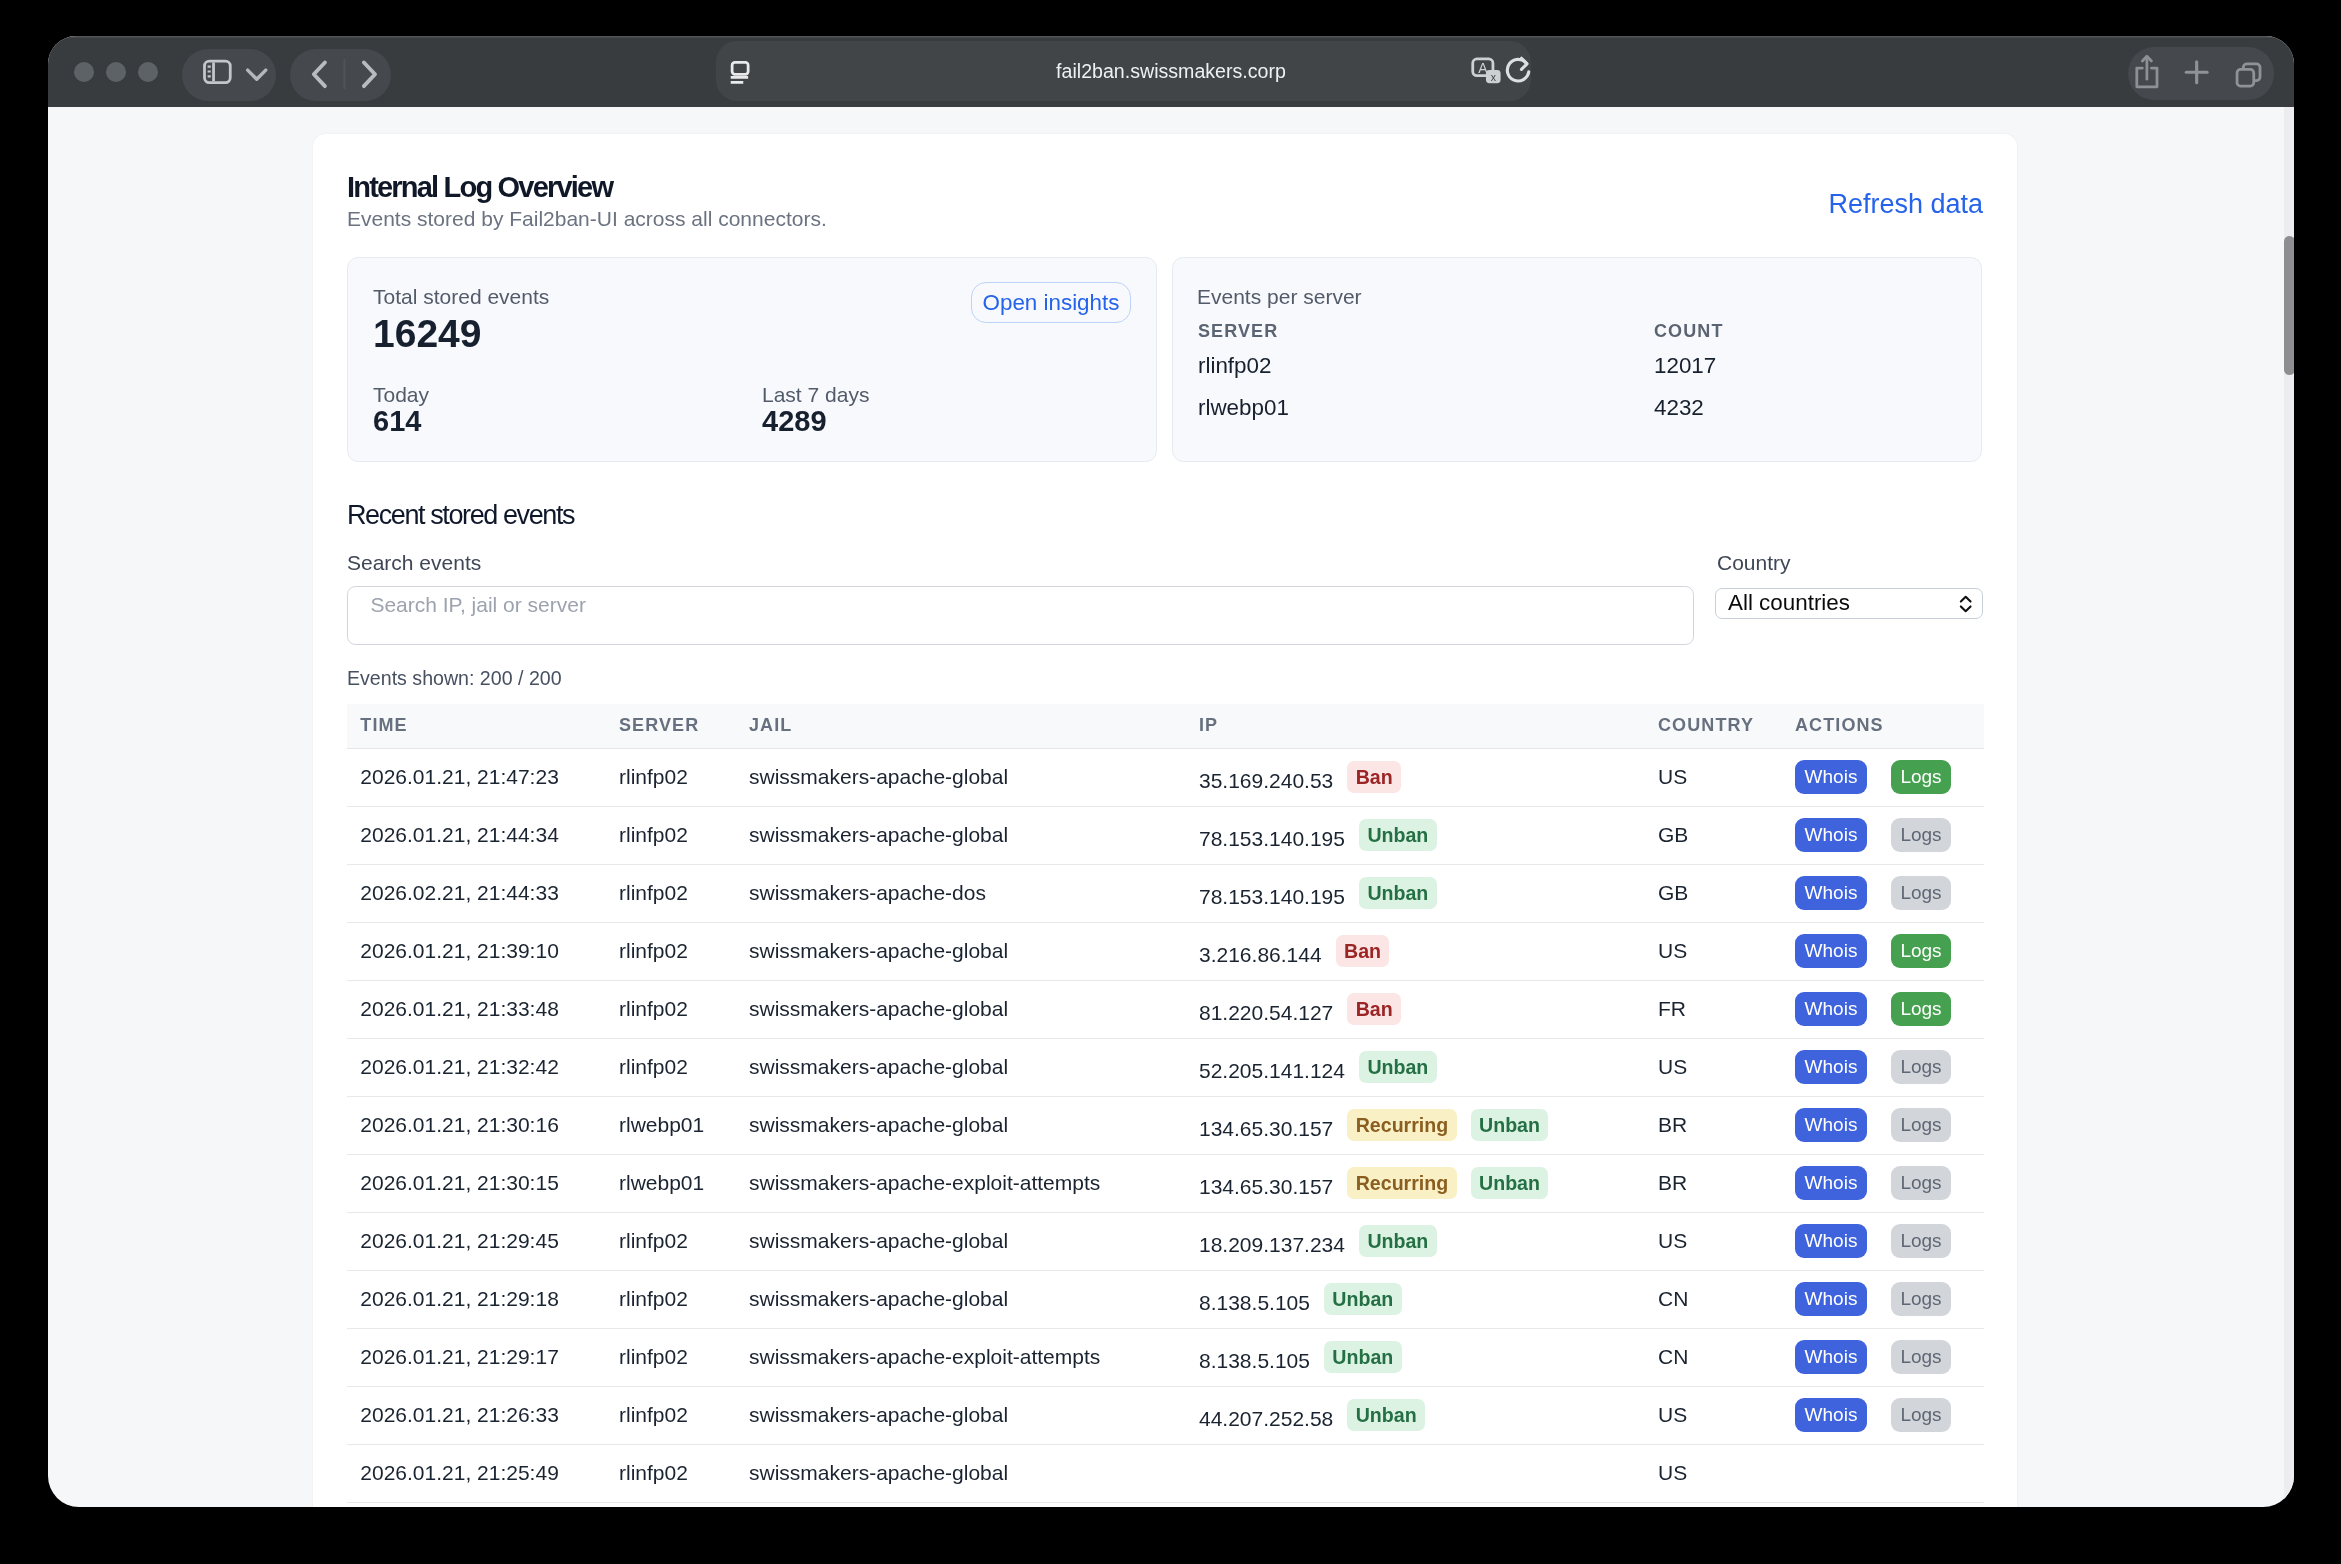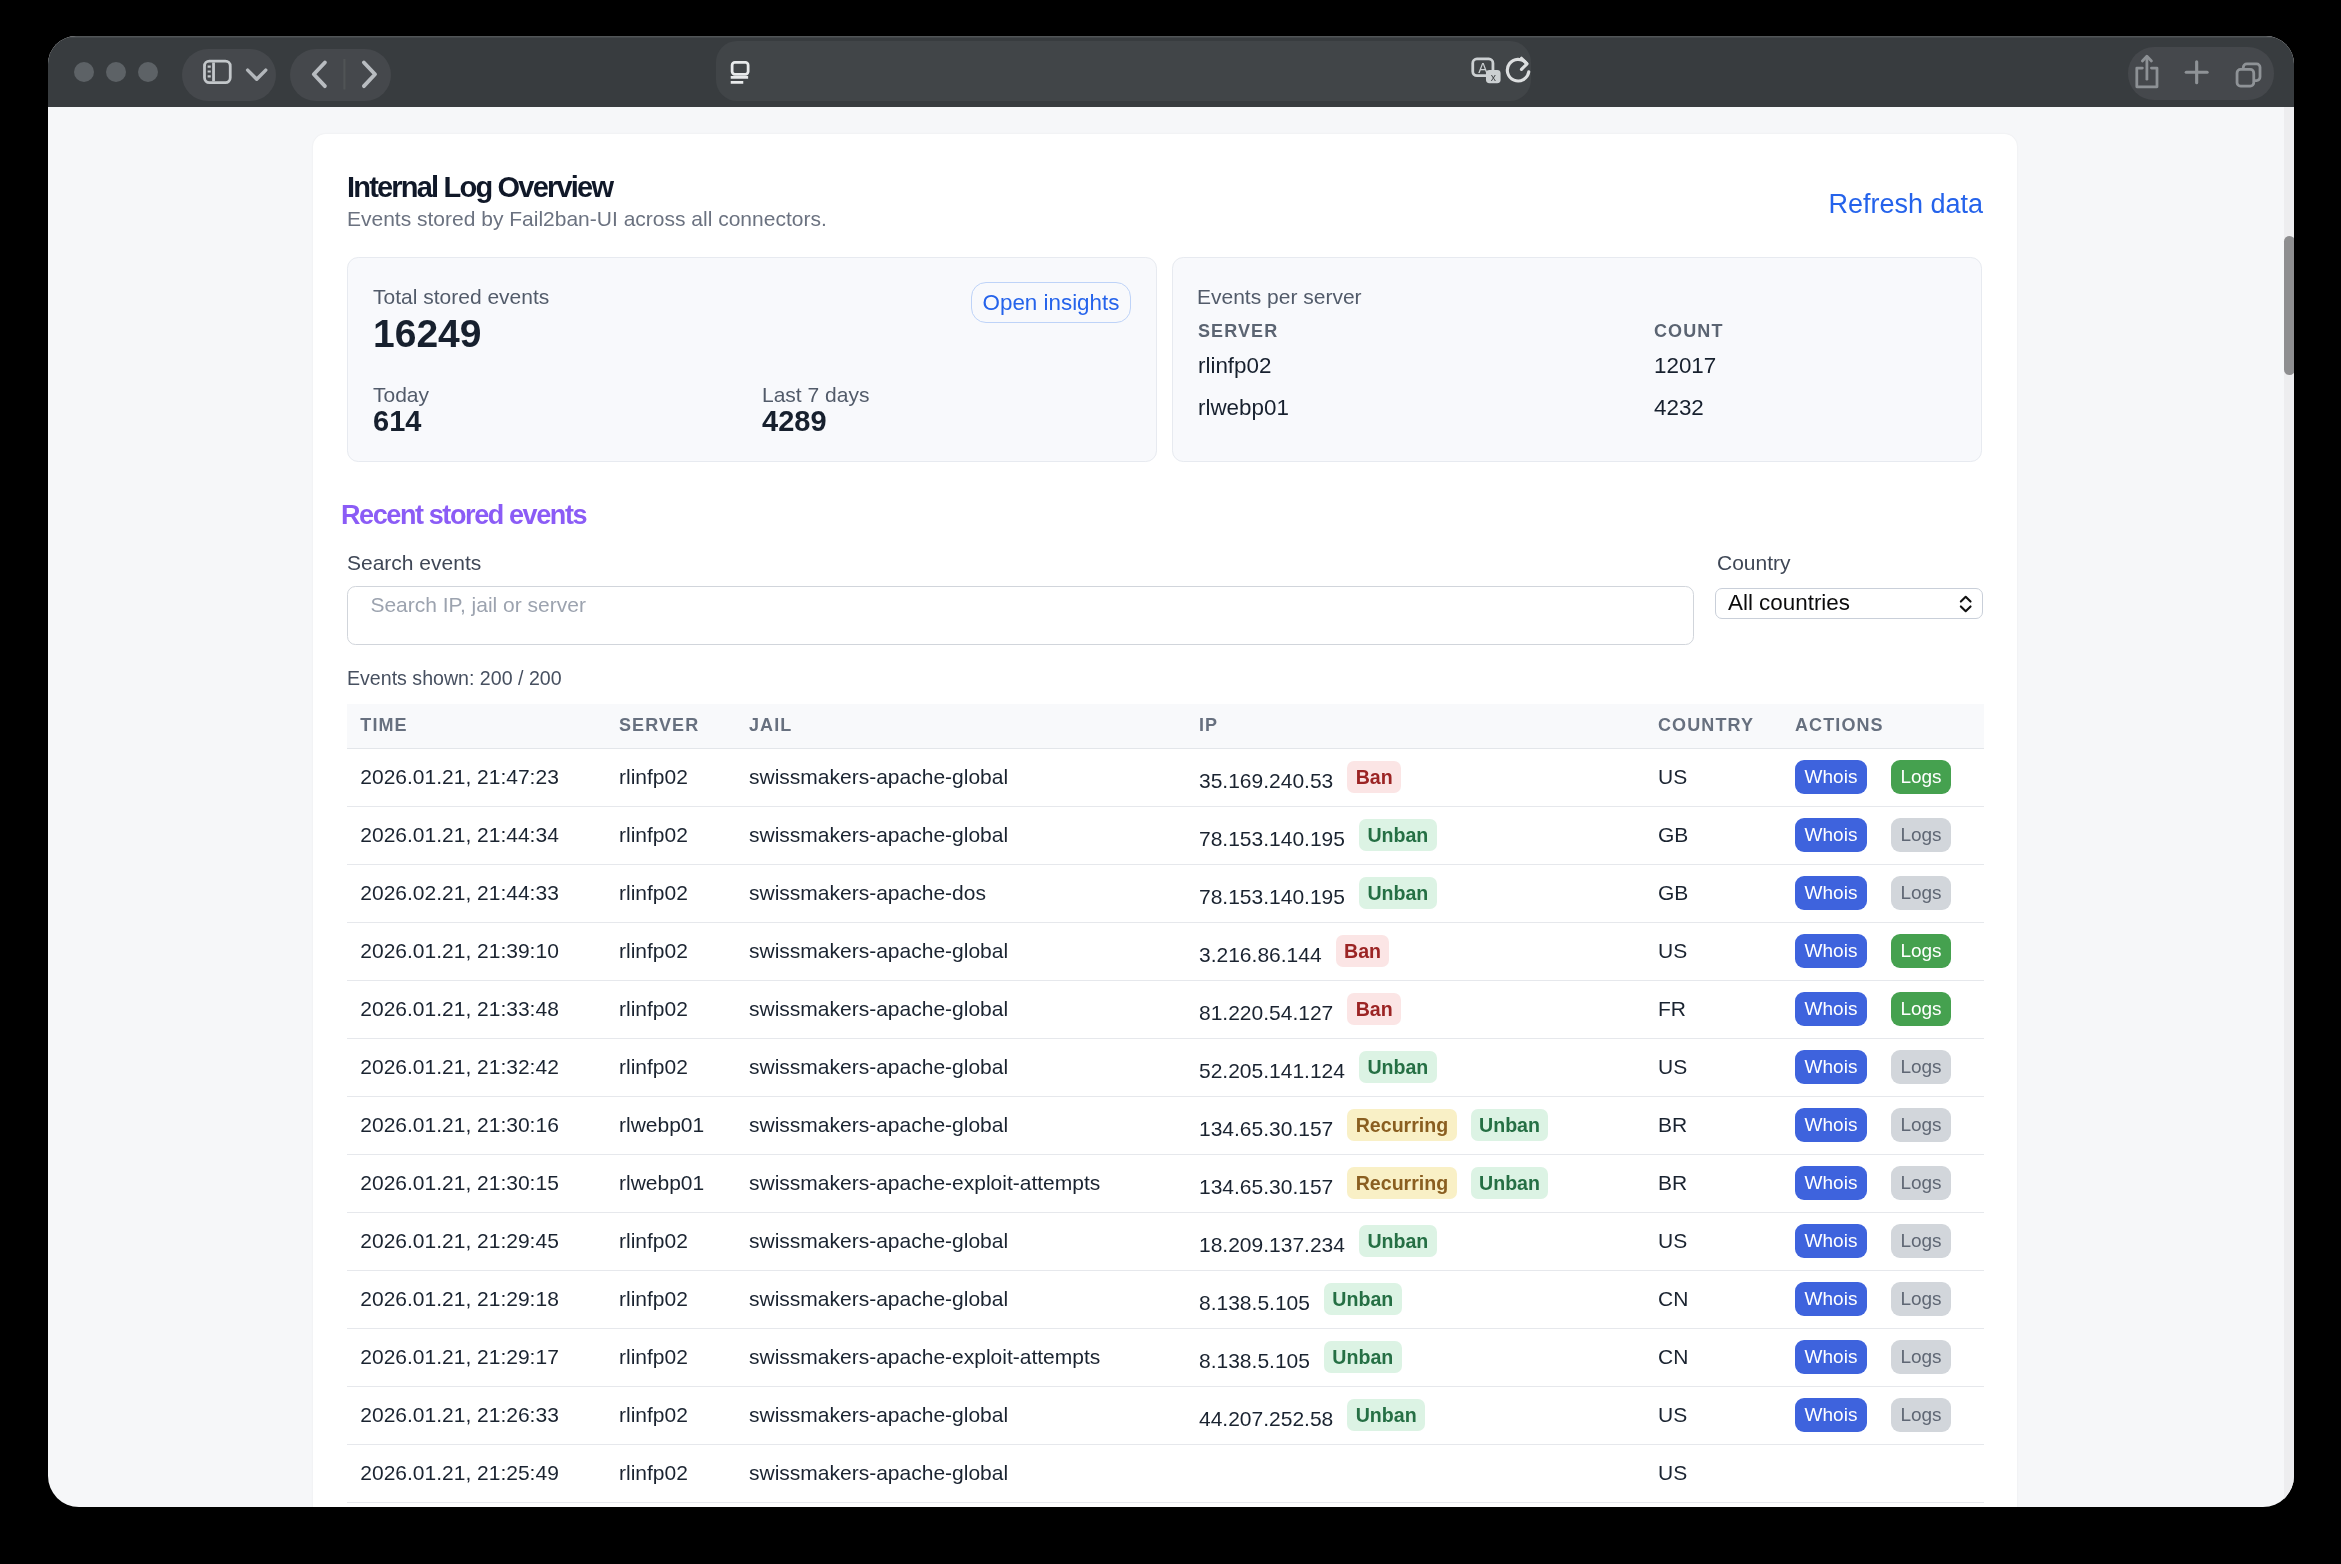--- a/index.html
+++ b/index.html
@@ -17,21 +17,21 @@
 .sub{position:absolute;left:34px;top:69px;font-size:21px;line-height:31px;color:#6b7280}
 .refresh{position:absolute;right:34px;top:55px;font-size:27px;line-height:31px;color:#2563eb}
 .stats{position:absolute;left:34px;top:123px;width:1635px;height:205px;display:flex;gap:15px}
 .stat{position:relative;flex:1;background:#f8f9fc;border:1.4px solid #e7eaf0;border-radius:11.2px}
 .slabel{position:absolute;font-size:21px;line-height:31px;color:#525b6a}
 .bignum{position:absolute;left:25px;top:54px;font-size:39px;line-height:43px;font-weight:700;color:#17202e}
 .midnum{position:absolute;font-size:29px;line-height:34px;font-weight:700;color:#17202e}
 .openins{position:absolute;left:623px;top:24px;width:160px;height:41px;border:1.4px solid #bed3f8;border-radius:15px;color:#2563eb;font-size:22.4px;line-height:39px;text-align:center;background:#f8f9fc}
 .thd{position:absolute;font-size:18px;font-weight:700;letter-spacing:1.1px;color:#5b6472;line-height:28px}
 .srow{position:absolute;font-size:22.4px;line-height:31px;color:#17202e}
-.h2{position:absolute;left:28px;top:364px;font-size:27px;line-height:34px;letter-spacing:-1.4px;font-weight:700;color:#8b5cf6}
+.h2{position:absolute;left:34px;top:364px;font-size:27px;line-height:34px;letter-spacing:-1.4px;font-weight:400;color:#0f172a}
 .lbl{position:absolute;font-size:21px;line-height:31px;color:#3f4756}
 .search{position:absolute;left:34px;top:452px;width:1347px;height:59px;border:1.4px solid #d1d5db;border-radius:8.4px;background:#fff;font-size:21px;line-height:36px;color:#9ca3af;padding-left:22.4px}
 .select{position:absolute;left:1402px;top:454px;width:268px;height:31px;border:1.4px solid #c9cfd9;border-radius:7px;background:#fff;font-size:22.4px;line-height:28px;color:#0b0b0c;padding-left:12px}
 .shown{position:absolute;left:34px;top:529px;font-size:19.6px;line-height:31px;color:#475060}
 .tblwrap{position:absolute;left:34px;top:570px;width:1635px}
 table{border-collapse:collapse;table-layout:fixed;width:1635px}
 th{height:44px;background:#f8f9fb;font-size:18px;letter-spacing:1.1px;color:#67707f;font-weight:700;text-align:left;border-bottom:1.4px solid #e3e6ea}
 td{height:58px;border-bottom:1.4px solid #e6e8ec;font-size:21px;color:#1a2330;vertical-align:middle}
 th:first-child,td:first-child{padding-left:13.3px}
 .ipcell{display:flex;align-items:flex-end}
@@ -50,20 +50,21 @@
 </head>
 <body>
 <div class="win">
   <div class="chrome">
     <div class="tl" style="left:26px"></div>
     <div class="tl" style="left:58px"></div>
     <div class="tl" style="left:90px"></div>
     <div class="pill" style="left:134px;top:12.6px;width:94px;height:52px"></div>
     <div class="pill" style="left:242px;top:12.6px;width:101px;height:52px"></div>
     <div class="urlpill"></div>
+    <div class="urltext">fail2ban.swissmakers.corp</div>
     <div class="pill" style="left:2080px;top:11.2px;width:146px;height:53px"></div>
     <svg class="chromeicons" width="2246" height="71" viewBox="0 0 3207 102" fill="none">
 
       <rect x="215" y="36" width="37" height="31" rx="7" stroke="#c3c7ca" stroke-width="4"></rect>
       <line x1="228" y1="38" x2="228" y2="65" stroke="#c3c7ca" stroke-width="4"></line>
       <line x1="219.5" y1="44" x2="224" y2="44" stroke="#c3c7ca" stroke-width="3"></line>
       <line x1="219.5" y1="51" x2="224" y2="51" stroke="#c3c7ca" stroke-width="3"></line>
       <line x1="219.5" y1="58" x2="224" y2="58" stroke="#c3c7ca" stroke-width="3"></line>
 
       <path d="M277 49 L290 62 L303 49" stroke="#b3b7bb" stroke-width="5" stroke-linecap="round" stroke-linejoin="round"></path>

